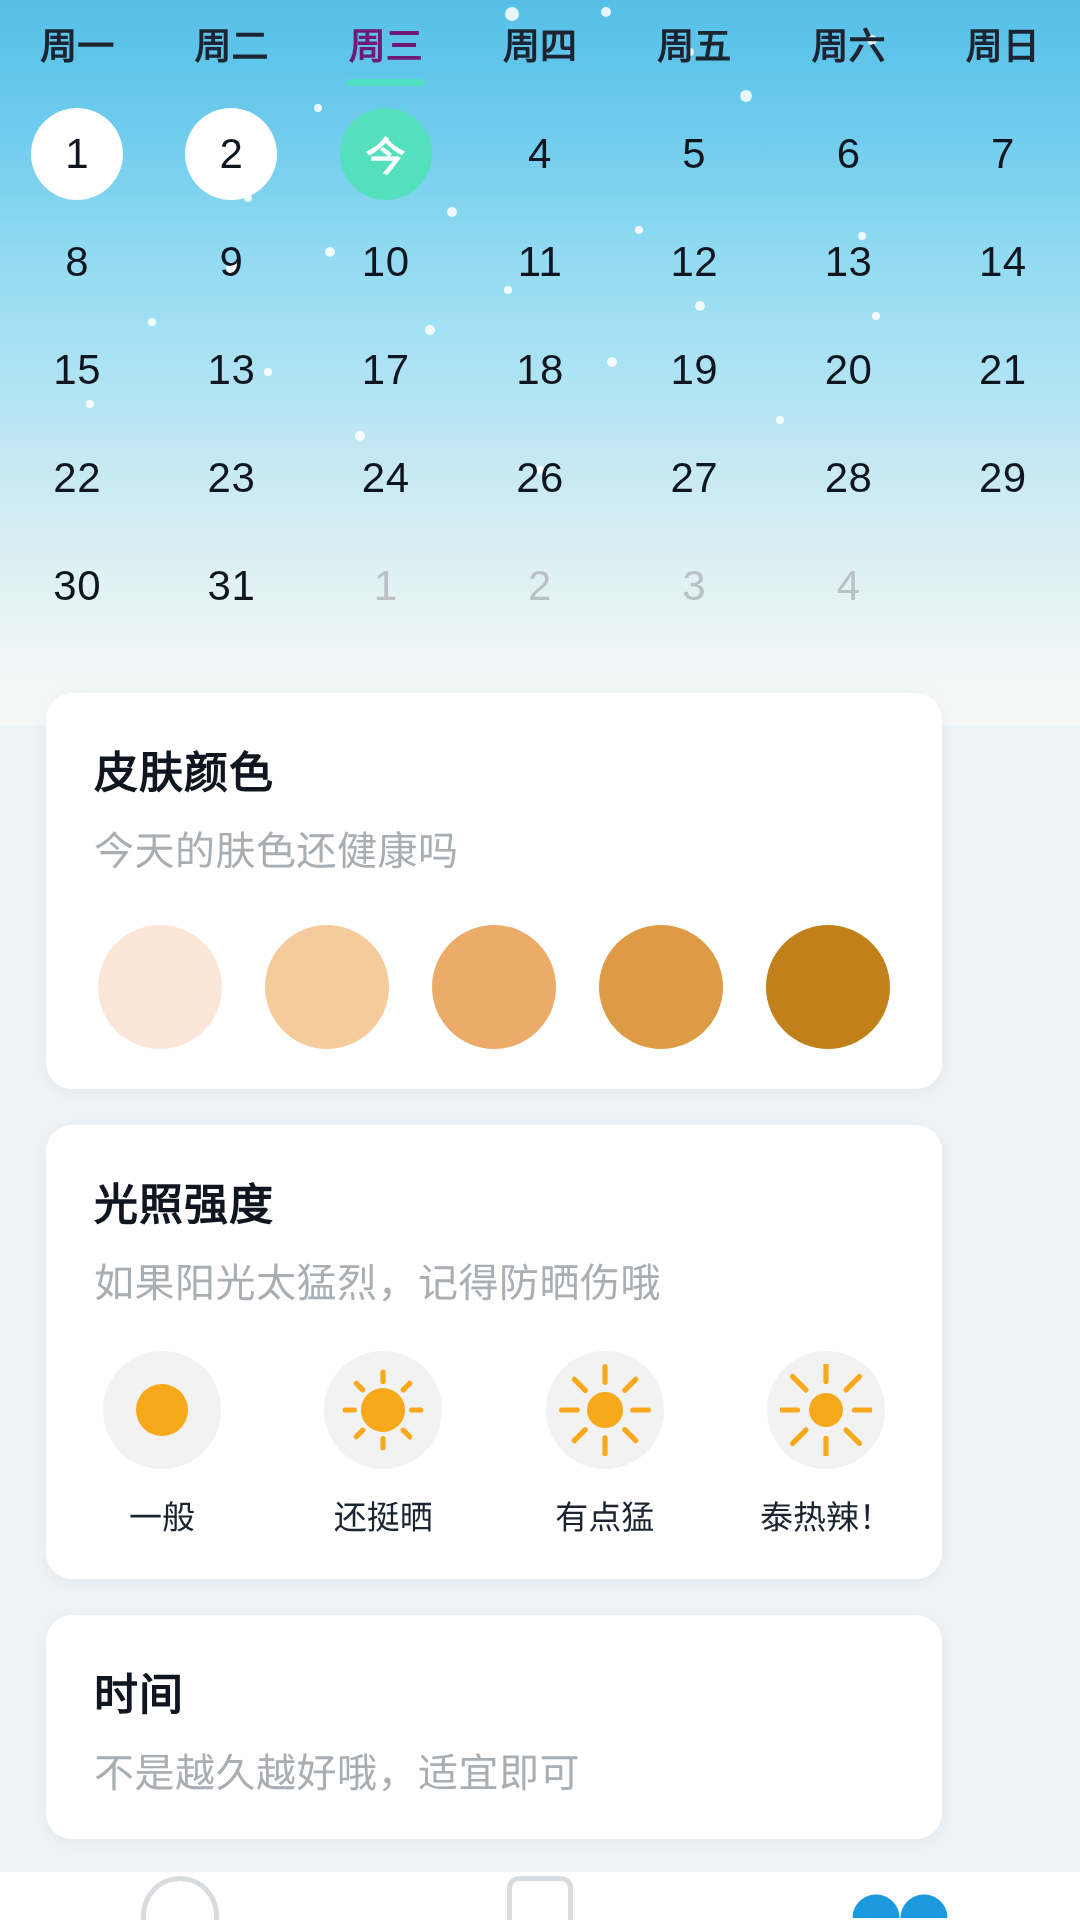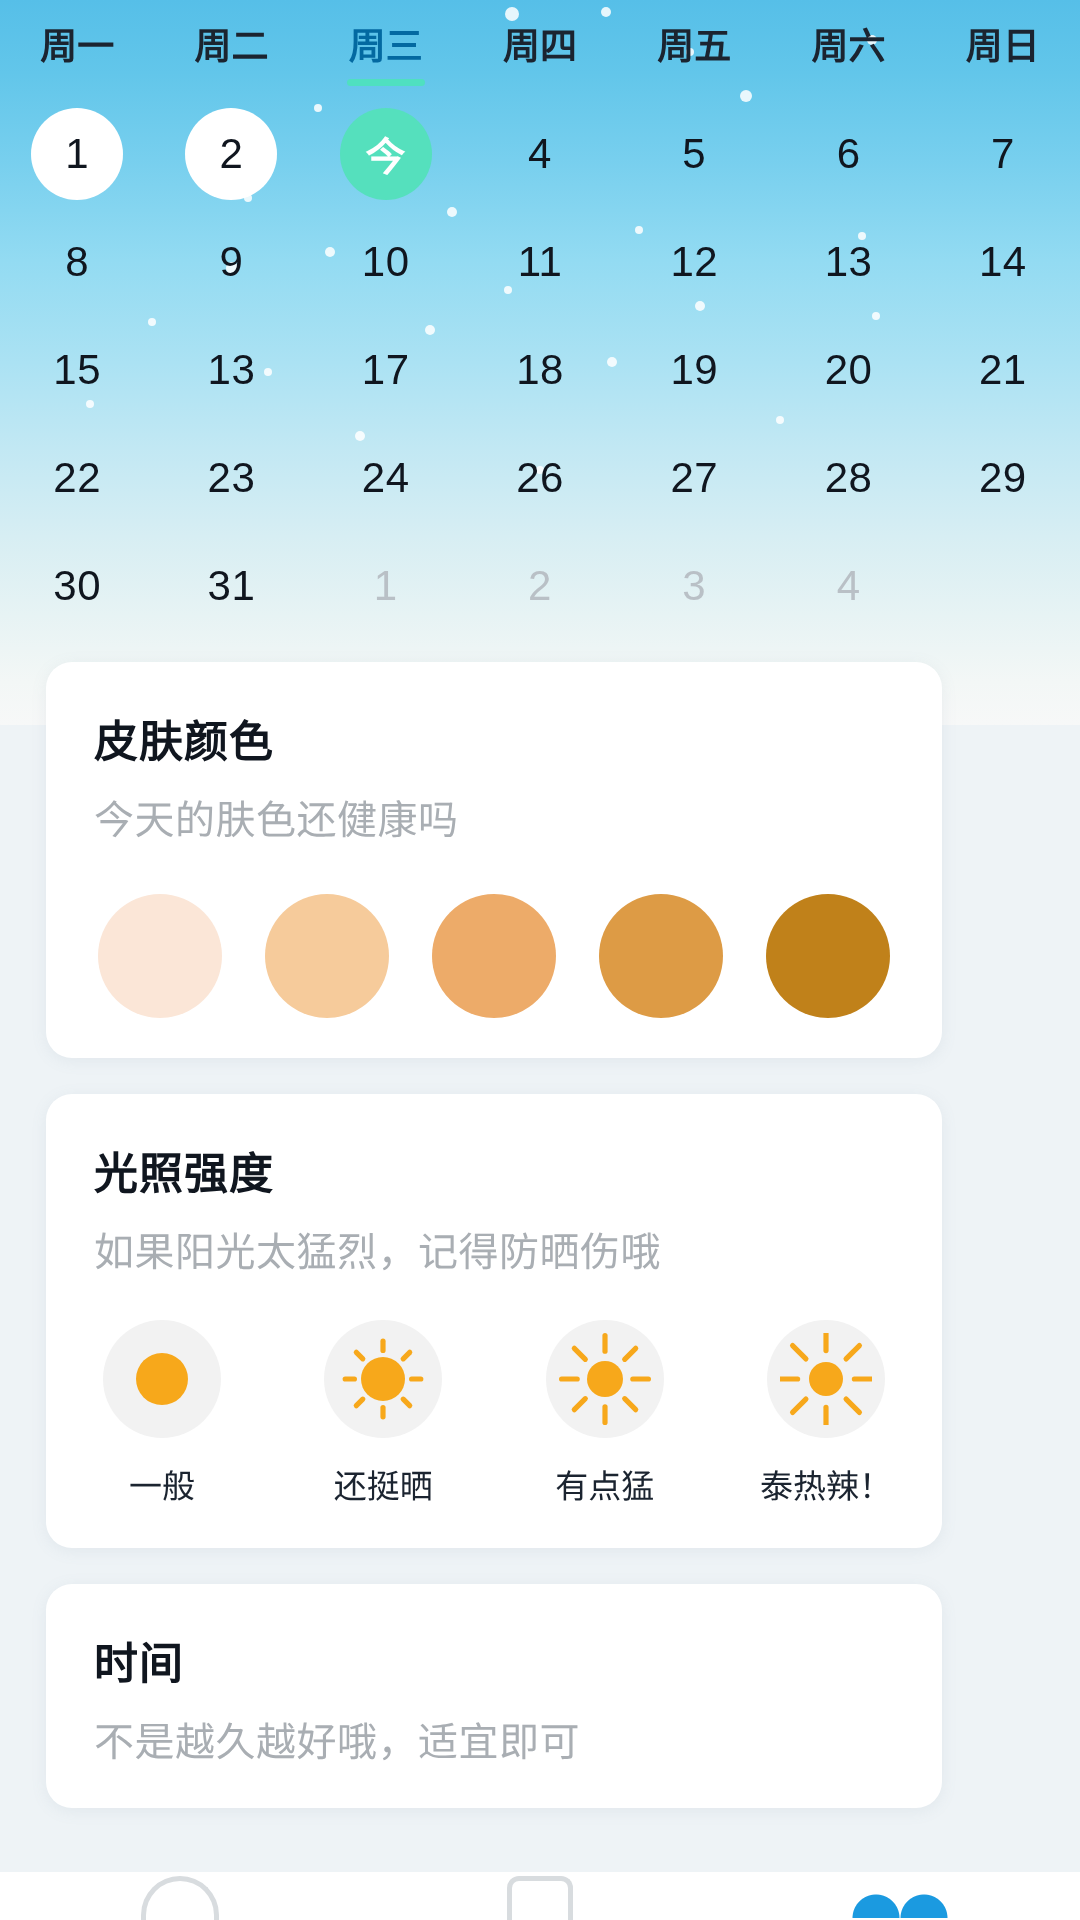--- a/index.html
+++ b/index.html
@@ -39,21 +39,21 @@
     display:grid; grid-template-columns:repeat(7,1fr);
     padding-top:16px;
   }
   .weekday {
     text-align:center;
     font-size:37px; font-weight:700;
     color:#1b2430;
     position:relative;
     padding-bottom:16px;
   }
-  .weekday.active { color:#0369a1; }
+  .weekday.active { color:#701a75; }
   .weekday.active::after {
     content:""; position:absolute;
     left:50%; transform:translateX(-50%);
     bottom:0; width:78px; height:7px; border-radius:4px;
     background:#4fe0c0;
   }
 
   #day-grid {
     display:grid; grid-template-columns:repeat(7,1fr);
     row-gap:0;
@@ -70,21 +70,21 @@
     letter-spacing:.5px;
   }
   .day-pill.filled-white { background:#ffffff; }
   .day-pill.today {
     background:#55e0bd; color:#ffffff; font-weight:600; font-size:40px;
   }
   .day-pill.muted { color:#b9c0c6; }
 
   
   #cards {
-    position:absolute; left:0; top:662px; width:988px; z-index:4;
+    position:absolute; left:0; top:693px; width:988px; z-index:4;
   }
   .card {
     background:#ffffff;
     border-radius:26px;
     margin:0 46px 36px 46px;
     padding:44px 48px 40px 48px;
     box-shadow:0 3px 16px rgba(120,140,155,.10);
   }
   .card-title {
     font-size:44px; font-weight:700; color:#10161f;

